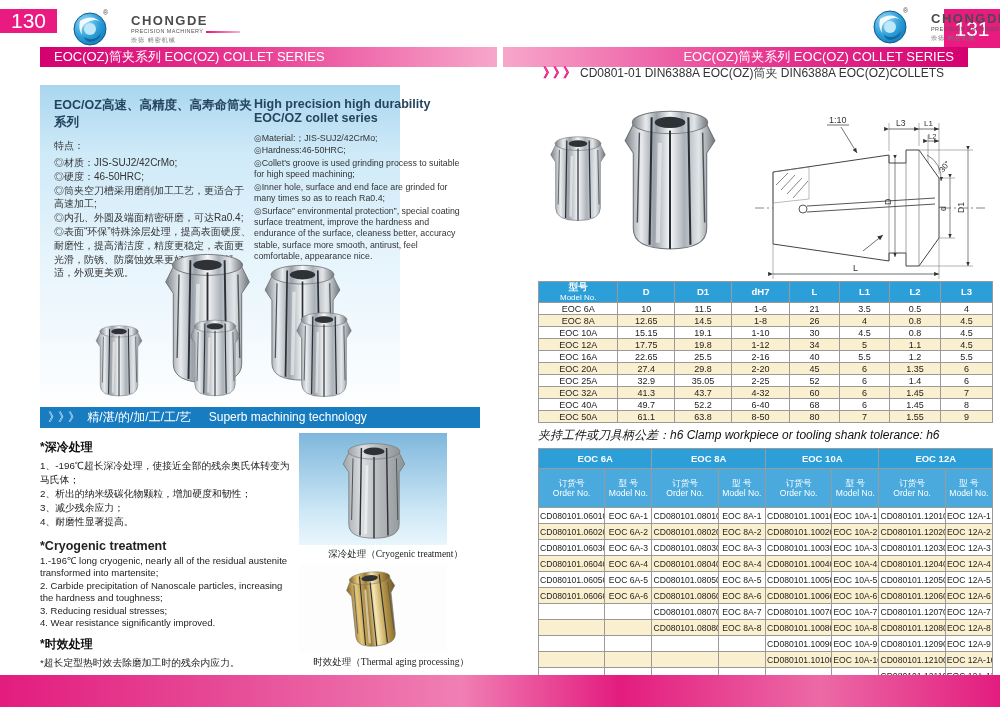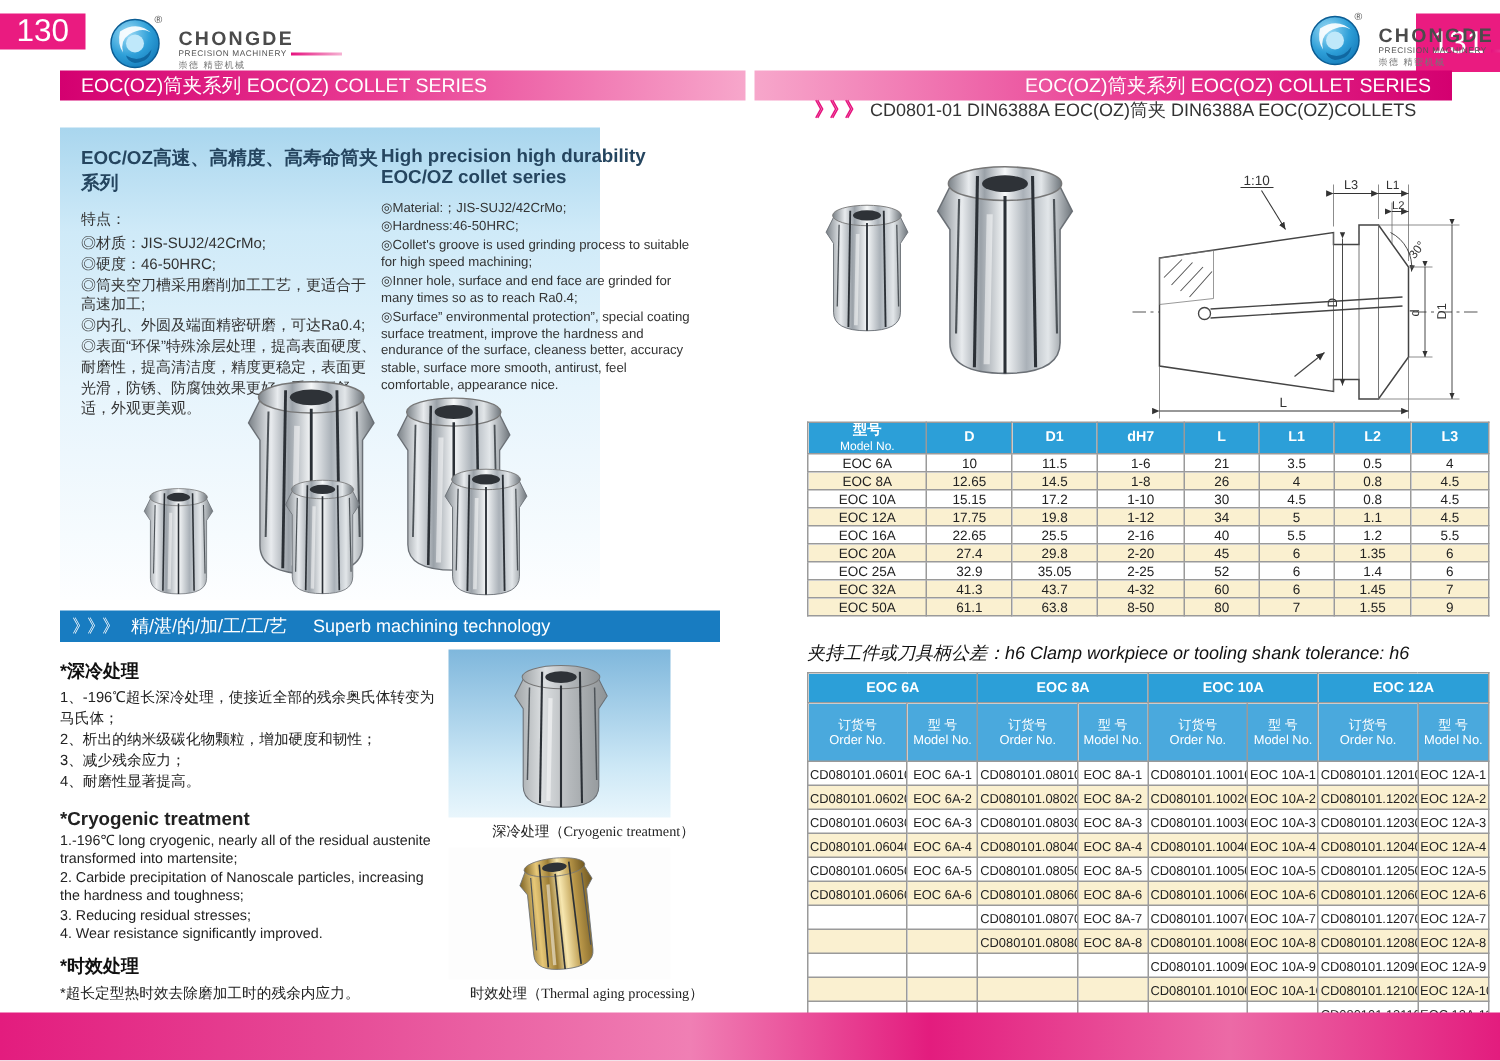--- a/index.html
+++ b/index.html
@@ -6,21 +6,21 @@
   html,body { background:#e9e9e9; }
   .sheet {
     position:relative; width:1000px; height:707px; background:#fff;
     font-family:"Liberation Sans", sans-serif; overflow:hidden; margin:0 auto;
   }
   
   .pn { position:absolute; background:#ea1b80; color:#fff; display:flex;
         align-items:center; justify-content:center; font-size:21px; }
   .pn-left  { left:0;    top:9px; width:57px; height:24px; }
   .pn-right { left:944px; top:9px; width:56px; height:39px; }
-  .logo { position:absolute; display:flex; align-items:flex-end; gap:9px; }
+  .logo { position:absolute; display:flex; align-items:center; gap:21px; }
   .logo-left  { left:72px;  top:7px; }
   .logo-right { left:872px; top:5px; }
   .logo-txt { padding-top:3px; line-height:1; }
   .logo-name { font-size:13px; font-weight:800; letter-spacing:1.5px; color:#4b4b4b; }
   .logo-sub  { font-size:5.5px; letter-spacing:.4px; color:#555; margin-top:2px;
                display:flex; align-items:center; gap:3px; white-space:nowrap; }
   .logo-line { display:inline-block; width:34px; height:2px;
                background:linear-gradient(90deg,#e6127e,#f6b3d3); }
   .logo-zh   { font-size:6px; color:#777; margin-top:2px; letter-spacing:1px; }
   .tbar { position:absolute; height:20px; color:#fff; font-size:13px;
@@ -350,21 +350,21 @@
           <td>14.5</td>
           <td>1-8</td>
           <td>26</td>
           <td>4</td>
           <td>0.8</td>
           <td>4.5</td>
         </tr>
         <tr>
           <td>EOC 10A</td>
           <td>15.15</td>
-          <td>17.2</td>
+          <td>19.1</td>
           <td>1-10</td>
           <td>30</td>
           <td>4.5</td>
           <td>0.8</td>
           <td>4.5</td>
         </tr>
         <tr class="alt">
           <td>EOC 12A</td>
           <td>17.75</td>
           <td>19.8</td>
@@ -406,20 +406,30 @@
         </tr>
         <tr class="alt">
           <td>EOC 32A</td>
           <td>41.3</td>
           <td>43.7</td>
           <td>4-32</td>
           <td>60</td>
           <td>6</td>
           <td>1.45</td>
           <td>7</td>
+        </tr>
+        <tr>
+          <td>EOC 40A</td>
+          <td>49.7</td>
+          <td>52.2</td>
+          <td>6-40</td>
+          <td>68</td>
+          <td>6</td>
+          <td>1.45</td>
+          <td>8</td>
         </tr>
         <tr class="alt">
           <td>EOC 50A</td>
           <td>61.1</td>
           <td>63.8</td>
           <td>8-50</td>
           <td>80</td>
           <td>7</td>
           <td>1.55</td>
           <td>9</td>

